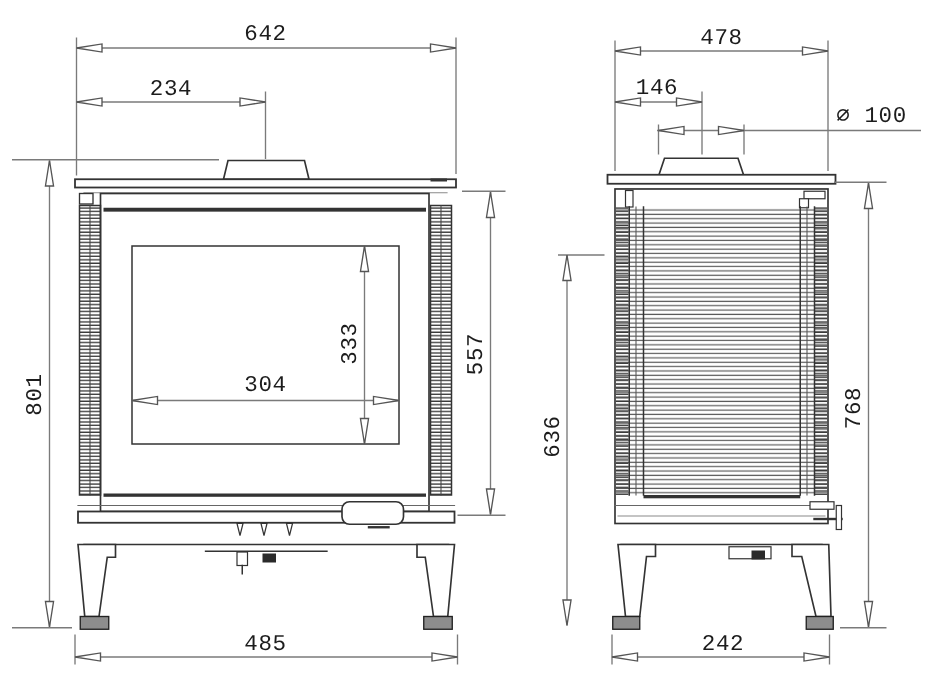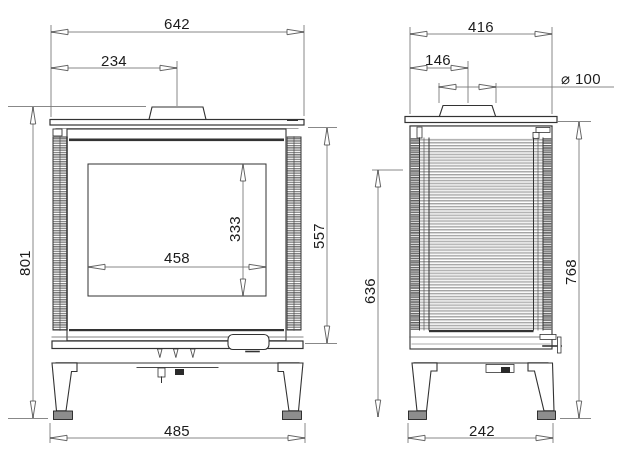--- a/index.html
+++ b/index.html
@@ -1,18 +1,18 @@
 <!DOCTYPE html>
 <html><head>
 <meta charset="utf-8">
 <style>
   html,body{margin:0;padding:0;background:#fff;}
   .canvas{
     position:relative;width:624px;height:460px;background:#ffffff;overflow:hidden;
-    font-family:Liberation Sans, sans-serif;
+    font-family:Liberation Mono, monospace;
   }
   .canvas svg{position:absolute;left:0;top:0;}
   .dim-label{
     position:absolute;font-size:15px;color:#1c1c1c;white-space:nowrap;
     transform:translate(-50%,-50%);letter-spacing:.4px;line-height:1;
   }
   .dim-label.vert{transform:translate(-50%,-50%) rotate(-90deg);}
 </style>
 </head>
 <body>
@@ -195,25 +195,25 @@
         <polygon points="579,418 576.3,401 581.7,401"></polygon>
 
     <polygon points="408,438 425,435.3 425,440.7"></polygon>
         <polygon points="553,438 536,435.3 536,440.7"></polygon>
   </g>
 </svg>
 
 <span class="dim-label" style="left:177px;top:23px">642</span>
 <span class="dim-label" style="left:114px;top:60px">234</span>
 <span class="dim-label vert" style="left:24px;top:263px">801</span>
-<span class="dim-label" style="left:177px;top:257px">458</span>
+<span class="dim-label" style="left:177px;top:257px">304</span>
 <span class="dim-label vert" style="left:234px;top:229px">333</span>
 <span class="dim-label vert" style="left:318px;top:236px">557</span>
 <span class="dim-label" style="left:177px;top:430px">485</span>
 
-<span class="dim-label" style="left:481px;top:26px">416</span>
+<span class="dim-label" style="left:481px;top:26px">478</span>
 <span class="dim-label" style="left:438px;top:59px">146</span>
 <span class="dim-label" style="left:581px;top:78px">⌀ 100</span>
 <span class="dim-label vert" style="left:369px;top:291px">636</span>
 <span class="dim-label vert" style="left:570px;top:272px">768</span>
 <span class="dim-label" style="left:482px;top:430px">242</span>
 
 </div>
 
 </body></html>

